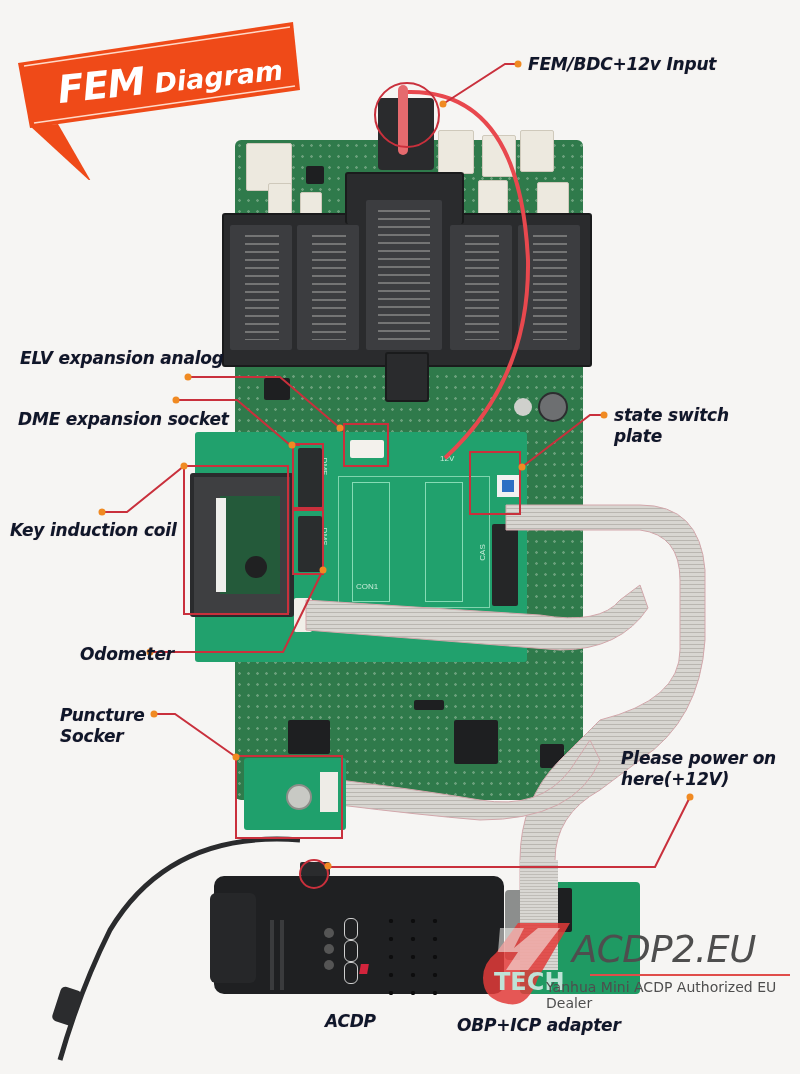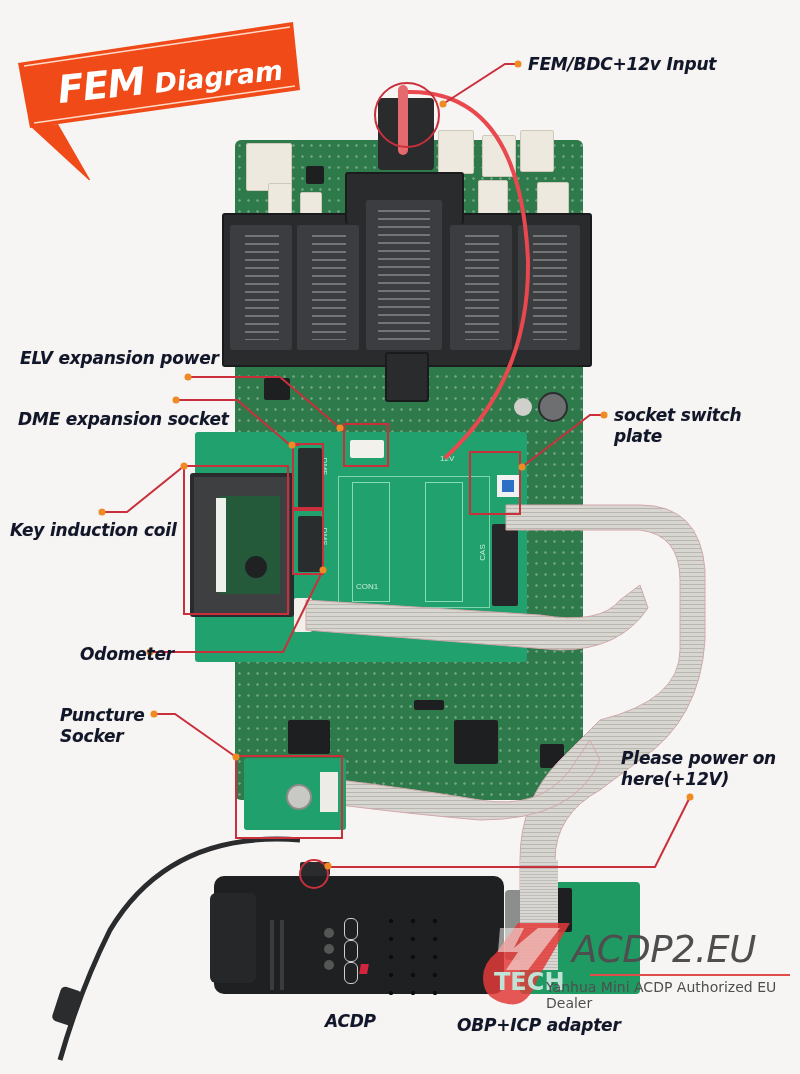--- a/index.html
+++ b/index.html
@@ -214,24 +214,24 @@
     <circle cx="150" cy="652" r="3.5"></circle>
     <circle cx="323" cy="570" r="3.5"></circle>
     <circle cx="154" cy="714" r="3.5"></circle>
     <circle cx="236" cy="757" r="3.5"></circle>
     <circle cx="690" cy="797" r="3.5"></circle>
     <circle cx="328" cy="866" r="3.5"></circle>
   </g>
 </svg>
 
 <div class="label" style="left:528px;top:54px;">FEM/BDC+12v Input</div>
-<div class="label" style="left:20px;top:348px;">ELV expansion power</div>
+<div class="label" style="left:20px;top:348px;">ELV expansion analog</div>
 <div class="label" style="left:18px;top:409px;">DME expansion socket</div>
 <div class="label multi" style="left:614px;top:405px;">
-  <span class="lbl-line">socket switch</span>
+  <span class="lbl-line">state switch</span>
   <span class="lbl-line">plate</span>
 </div>
 <div class="label" style="left:10px;top:520px;">Key induction coil</div>
 <div class="label multi" style="left:16px;top:644px;text-align:right;width:158px;">
   <span class="lbl-line" style="text-align:right;padding-left:30px;">Odometer</span>
 </div>
 <div class="label multi" style="left:60px;top:705px;">
   <span class="lbl-line">Puncture</span>
   <span class="lbl-line">Socker</span>
 </div>

